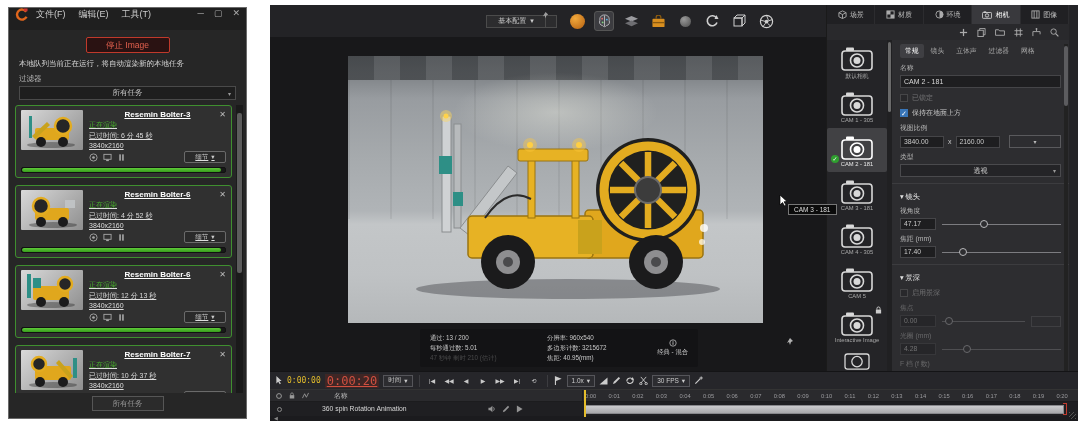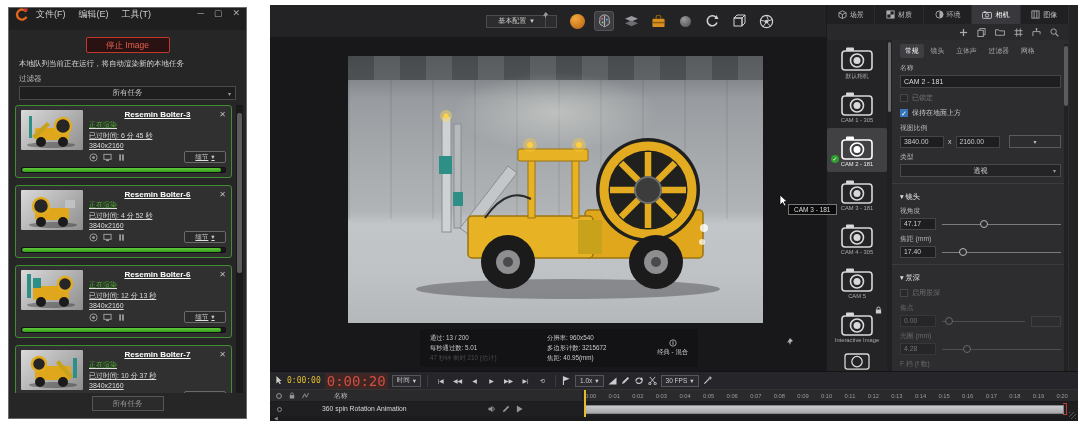--- a/index.html
+++ b/index.html
@@ -126,21 +126,21 @@
   .dim { opacity:.42; }
   .p-pickbtn { width:30px; height:11px; border:1px solid #5a5a5d; background:#2d2d30; }
   .props-scroll { position:absolute; right:1px; top:4px; width:4px; height:356px; background:#222; }
   .props-scroll .thumb { position:absolute; top:2px; left:0; width:4px; height:60px; background:#5c5c5f; border-radius:2px; }
   .hr { border-top:1px solid #3c3c3f; margin:6px -8px 0; }
 
   
   .m-timeline { position:absolute; left:0; top:366px; width:808px; height:50px; background:#232326; border-top:1px solid #141416; }
   .t-row1 { height:18px; display:flex; align-items:center; gap:4px; padding:4px 5px; background:#26262a; border-bottom:1px solid #333; }
   .t-time { font-size:8px; color:#e3bc2b; font-family:"DejaVu Sans Mono",monospace; }
-  .t-total { font-size:14px; color:#d05040; font-family:"DejaVu Sans Mono",monospace; background:rgba(140,40,25,.25); padding:0 2px; }
+  .t-total { font-size:12px; color:#d05040; font-family:"DejaVu Sans Mono",monospace; background:rgba(140,40,25,.25); padding:0 2px;text-decoration:underline; }
   .t-drop { height:12px; border:1px solid #55555a; background:#2c2c30; color:#ccc; font-size:6.5px;
     display:flex; align-items:center; justify-content:center; gap:3px; padding:0 4px; cursor:pointer; }
   .t-btn { width:13px; height:13px; color:#c9c9c9; font-size:6px; display:flex; align-items:center; justify-content:center; cursor:pointer; }
   .t-sep { width:1px; height:12px; background:#3c3c40; margin:0 2px; }
   .t-row2 { height:12px; position:relative; background:#2a2a2d; border-bottom:1px solid #1c1c1e; }
   .t-headcols { position:absolute; left:0; top:0; bottom:0; width:313px; display:flex; align-items:center; gap:7px; padding-left:6px; border-right:1px solid #1c1c1e; }
   .t-headcols .name { font-size:6.8px; color:#bbb; margin-left:18px; }
   .t-ruler { position:absolute; left:315px; right:10px; top:0; bottom:0; display:flex; justify-content:space-between; align-items:center; }
   .t-ruler .tick { font-size:5.8px; color:#9a9a9e; }
   .t-row3 { height:14px; position:relative; background:#1f1f22; }

